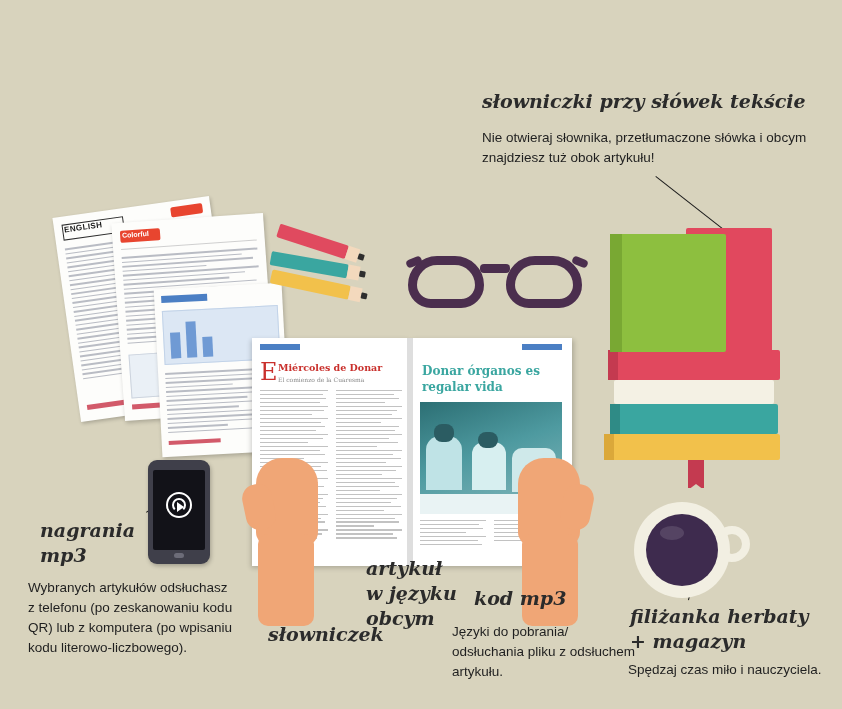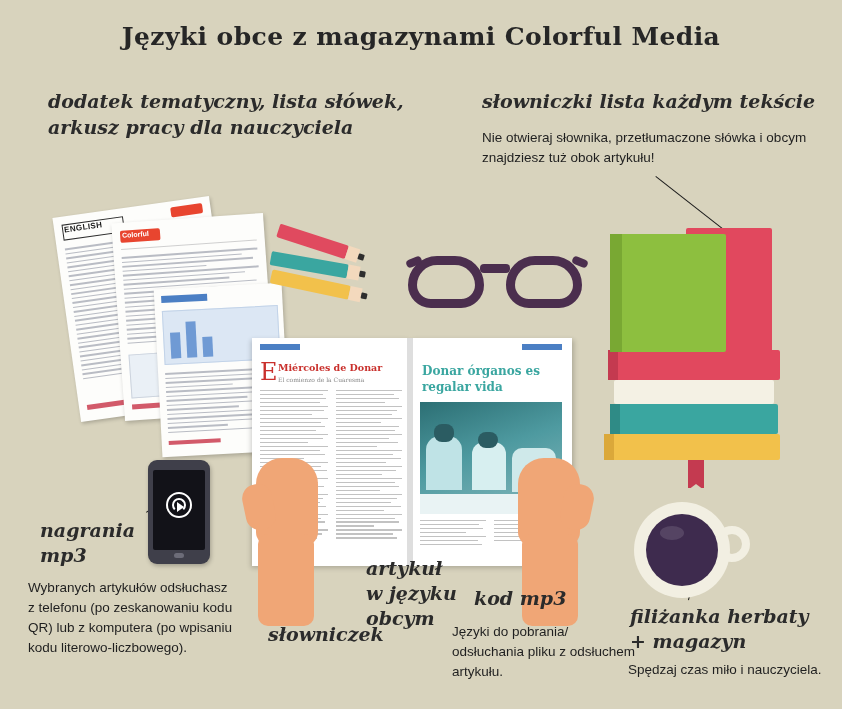--- a/index.html
+++ b/index.html
@@ -101,26 +101,23 @@
   
   .mag-page { background: #ffffff; }
   .hand-skin { background: #f0a676; }
   .col-lines i { display:block; height: 1.4px; background: #c2c2c2; margin-bottom: 2.6px; }
 </style>
 </head>
 <body>
 
 <div class="stage">
 
-  <div class="abs title">Języki obce z magazynami Colorful Media</div>
-
-  <div class="abs hand head-left" style="white-space:pre-line;">dodatek tematyczny, lista słówek,
-arkusz pracy dla nauczyciela</div>
-
-  <div class="abs hand head-right">słowniczki lista każdym tekście</div>
+
+
+  <div class="abs hand head-right">słowniczki przy słówek tekście</div>
   <div class="abs body-txt p-right">Nie otwieraj słownika, przetłumaczone słówka i obcym znajdziesz tuż obok artykułu!</div>
 
   <div class="abs line" style="left:656px; top:176px; width:120px; transform:rotate(38deg);"></div>
 
   <div class="abs line" style="left:188px; top:210px; width:96px; transform:rotate(74deg);"></div>
 
   <div class="abs line" style="left:146px; top:512px; width:34px; transform:rotate(-35deg);"></div>
 
   <div class="abs line" style="left:300px; top:616px; width:120px; transform:rotate(-76deg);"></div>
 

